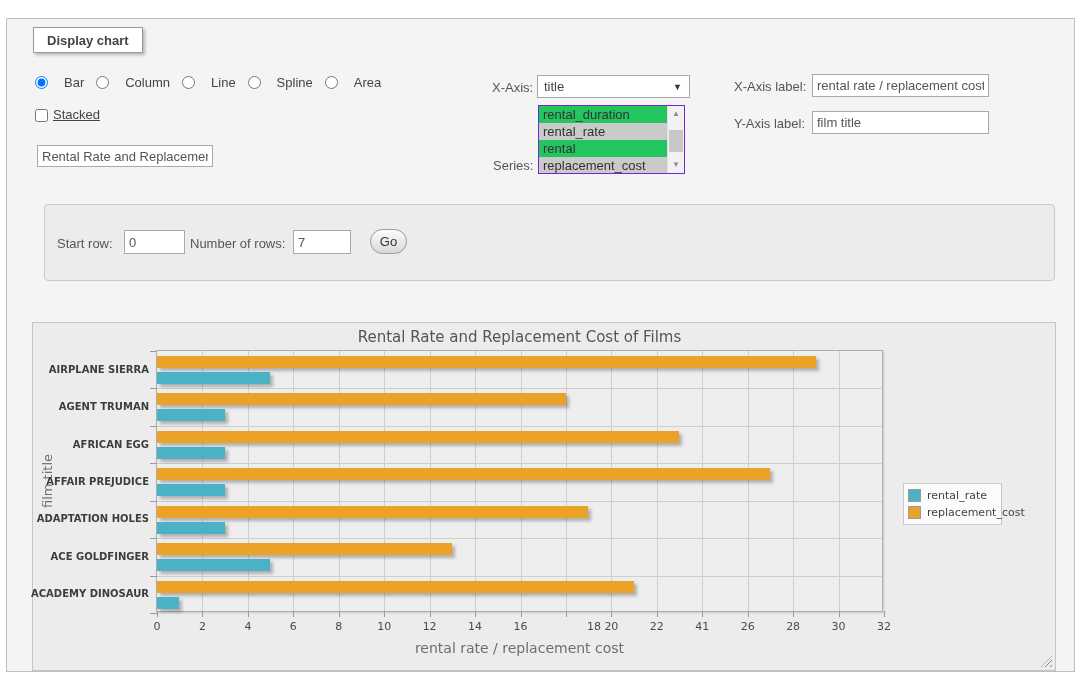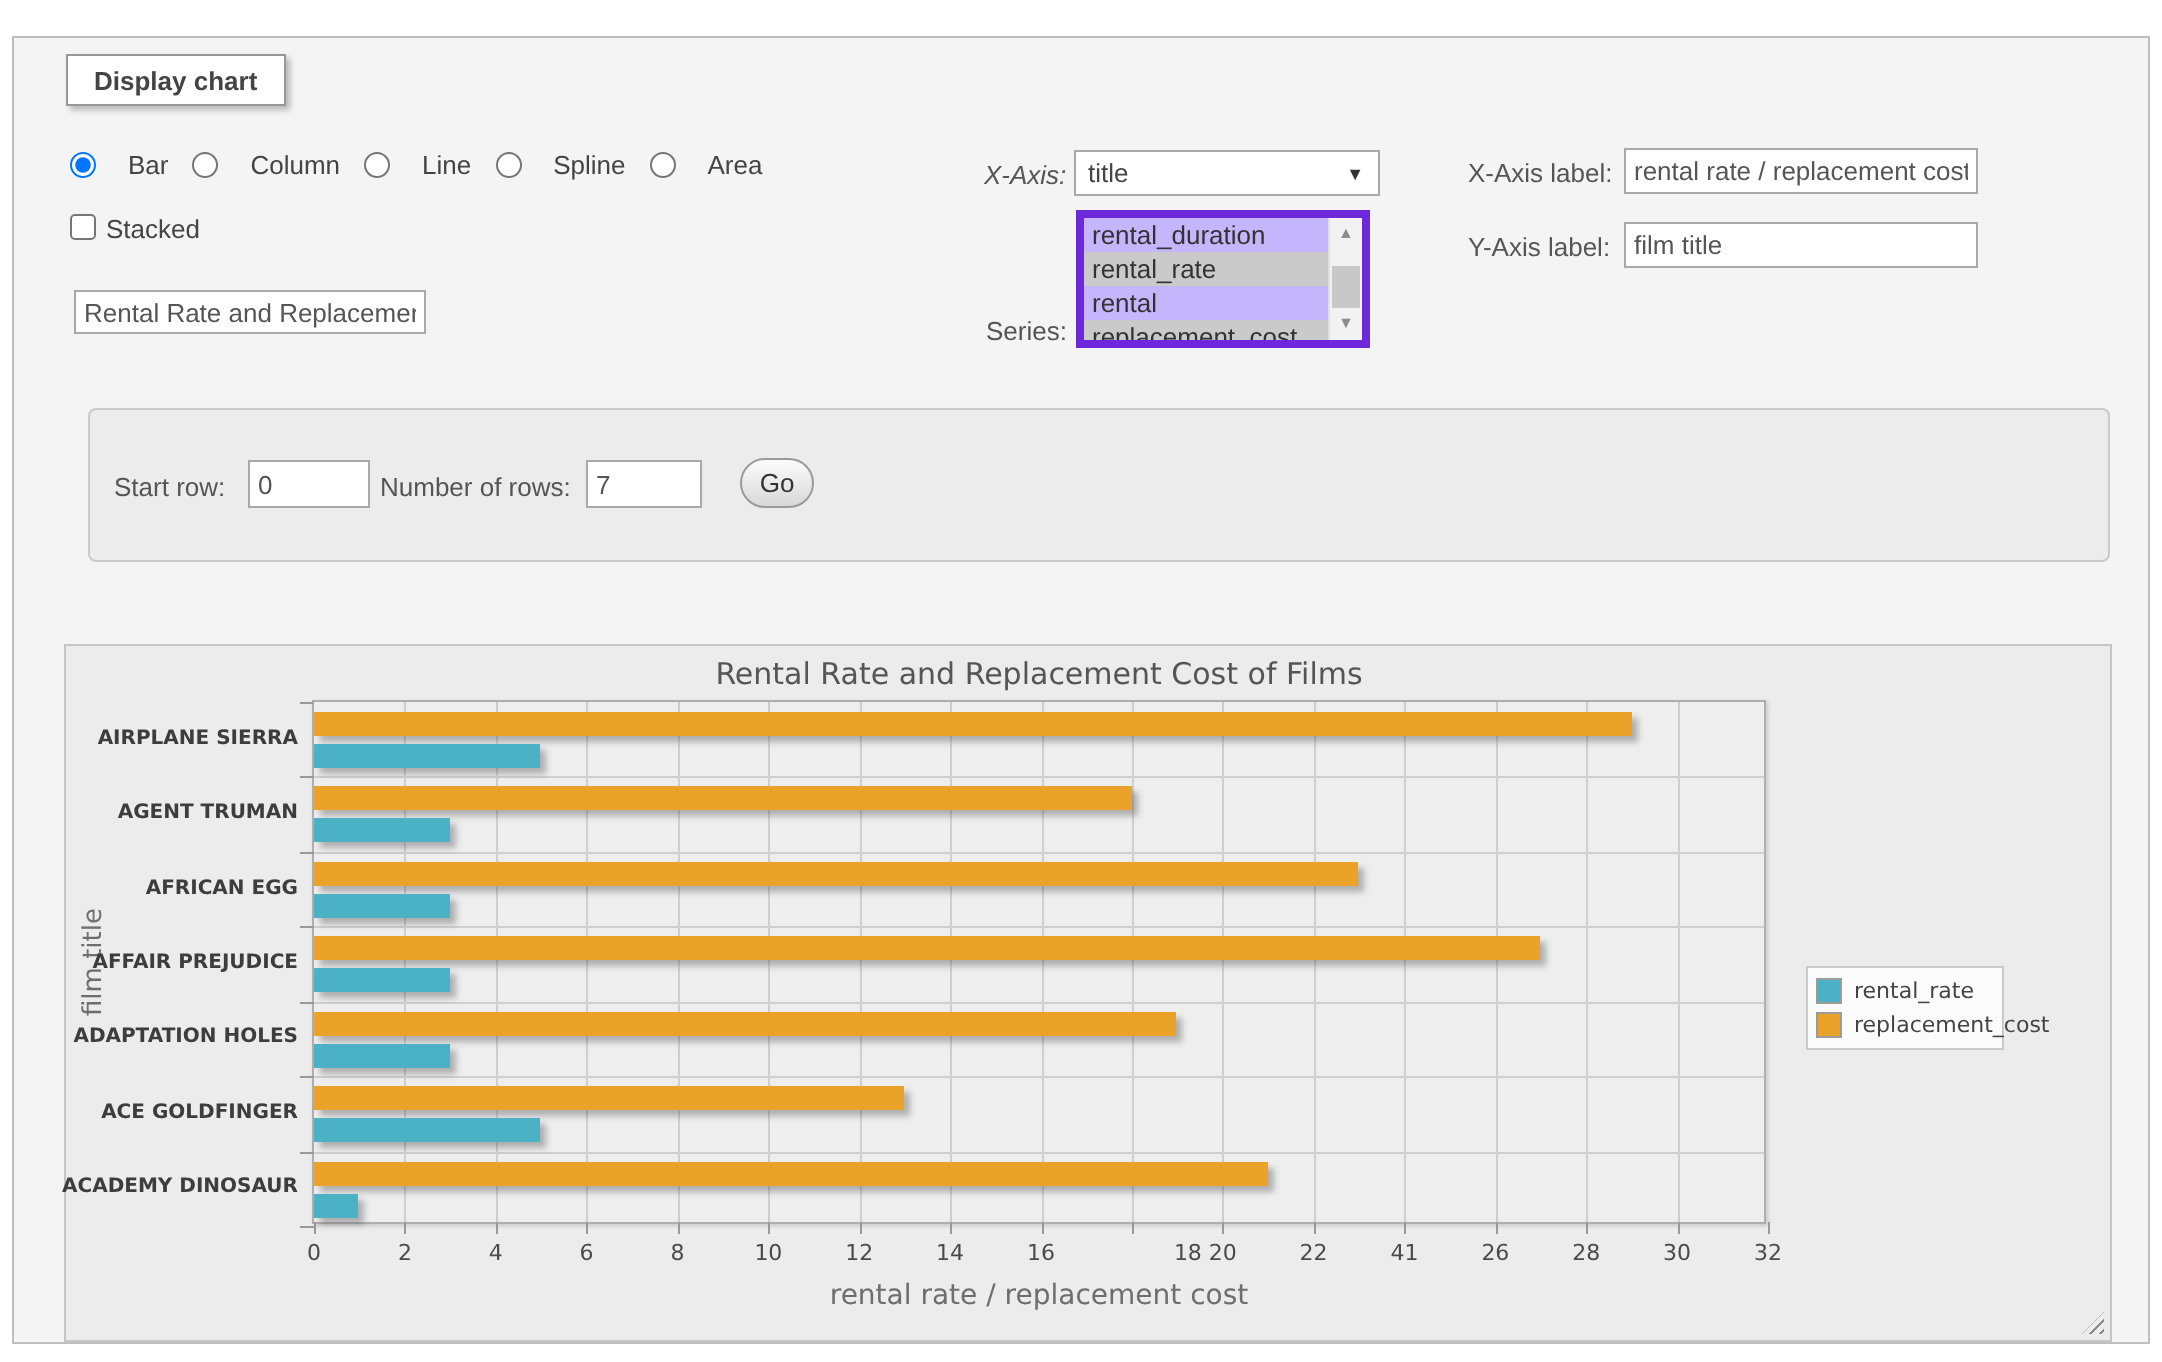--- a/index.html
+++ b/index.html
@@ -11,41 +11,41 @@
   .main-fieldset { position:absolute; left:6px; top:18px; width:1069px; height:654px;
       background:#f4f4f4; border:1px solid #bfbfbf; }
   .legend-box { position:absolute; left:26px; top:8px; height:26px; padding:5px 13px;
       background:#fff; border:1px solid #989898; font-size:13px; font-weight:bold; color:#444;
       box-shadow:2px 2px 3px rgba(0,0,0,.25); z-index:5; }
 
   
   .radio-row { position:absolute; left:28px; top:56px; display:flex; align-items:center; gap:12px;
       font-size:13px; color:#444; }
   .radio-row label { display:flex; align-items:center; gap:16px; }
-  .check-row { position:absolute; left:28px; top:88px; display:flex; align-items:flex-start; gap:5px;
-      font-size:13px; color:#444; }
+  .check-row { position:absolute; left:28px; top:88px; display:flex; align-items:flex-end; gap:5px;
+      font-size:13px; color:#444;text-decoration:underline; }
 
   input[type=text] { border:1px solid #a9a9a9; background:#fff; font-size:13px; color:#555;
       padding:2px 4px; font-family:"Liberation Sans", sans-serif; }
   .title-input { position:absolute; left:30px; top:126px; width:176px; height:22px; }
 
   
   .form-label { position:absolute; font-size:13px; color:#555; white-space:nowrap; }
-  .lbl-xaxis   { left:485px; top:61px;font-style:italic; }
+  .lbl-xaxis   { left:485px; top:61px; }
   .lbl-series  { left:486px; top:139px; }
   .lbl-xlabel  { left:727px; top:60px; }
   .lbl-ylabel  { left:727px; top:97px; }
 
   .fake-select { position:absolute; left:530px; top:56px; width:153px; height:23px; background:#fff;
       border:1px solid #a9a9a9; font-size:13px; color:#444; display:flex; align-items:center;
       padding:0 6px; }
   .fake-select .arrow { position:absolute; right:7px; top:6px; font-size:9px; color:#333; }
 
-  .listbox { position:absolute; left:531px; top:86px; width:147px; height:69px; background:#c4b5fd;
-      border:4px solid #6d28d9; overflow:hidden; font-size:13px; color:#333; }
+  .listbox { position:absolute; left:531px; top:86px; width:147px; height:69px; background:#22c55e;
+      border:1px solid #6d28d9; overflow:hidden; font-size:13px; color:#333; }
   .listbox .opts { position:absolute; left:0; top:0; right:17px; bottom:0; }
   .listbox .opt { height:17px; line-height:17px; padding:0 0 0 4px; white-space:nowrap; }
   .listbox .opt.sel { background:#cacaca; }
   .vscroll { position:absolute; right:0; top:0; width:17px; bottom:0; background:#f2f2f2;
       border-left:1px solid #e0e0e0; }
   .vscroll .btn { position:absolute; left:0; width:16px; height:16px; background:#f2f2f2;
       color:#8c8c8c; font-size:8px; text-align:center; line-height:16px; }
   .vscroll .btn.up { top:0; } .vscroll .btn.dn { bottom:0; }
   .vscroll .thumb { position:absolute; left:1px; width:14px; top:24px; height:22px; background:#c8c8c8; }
 

